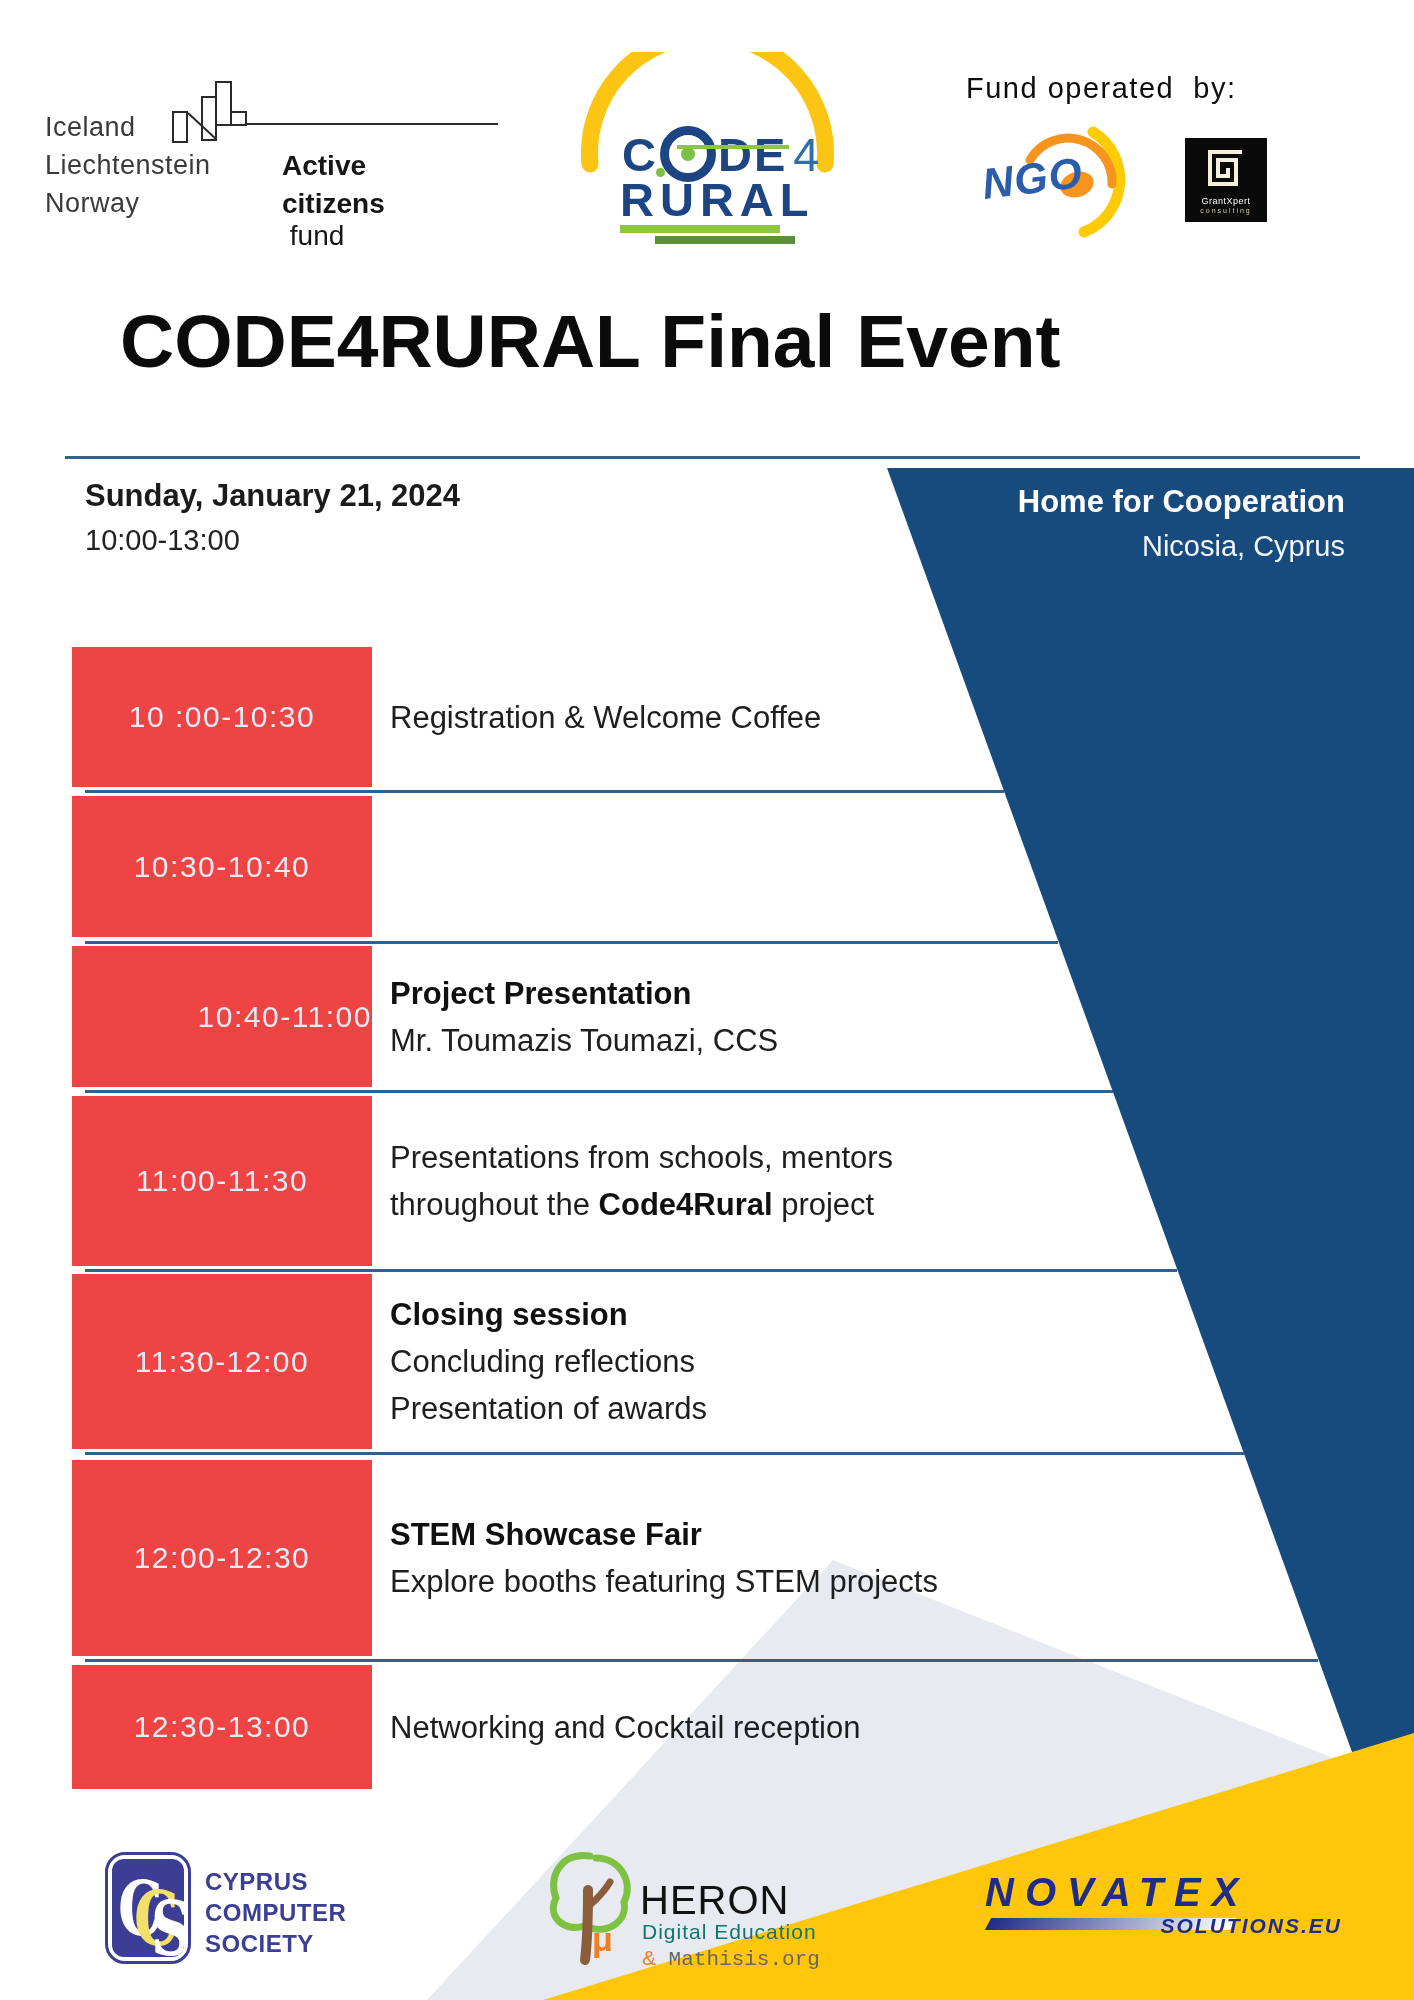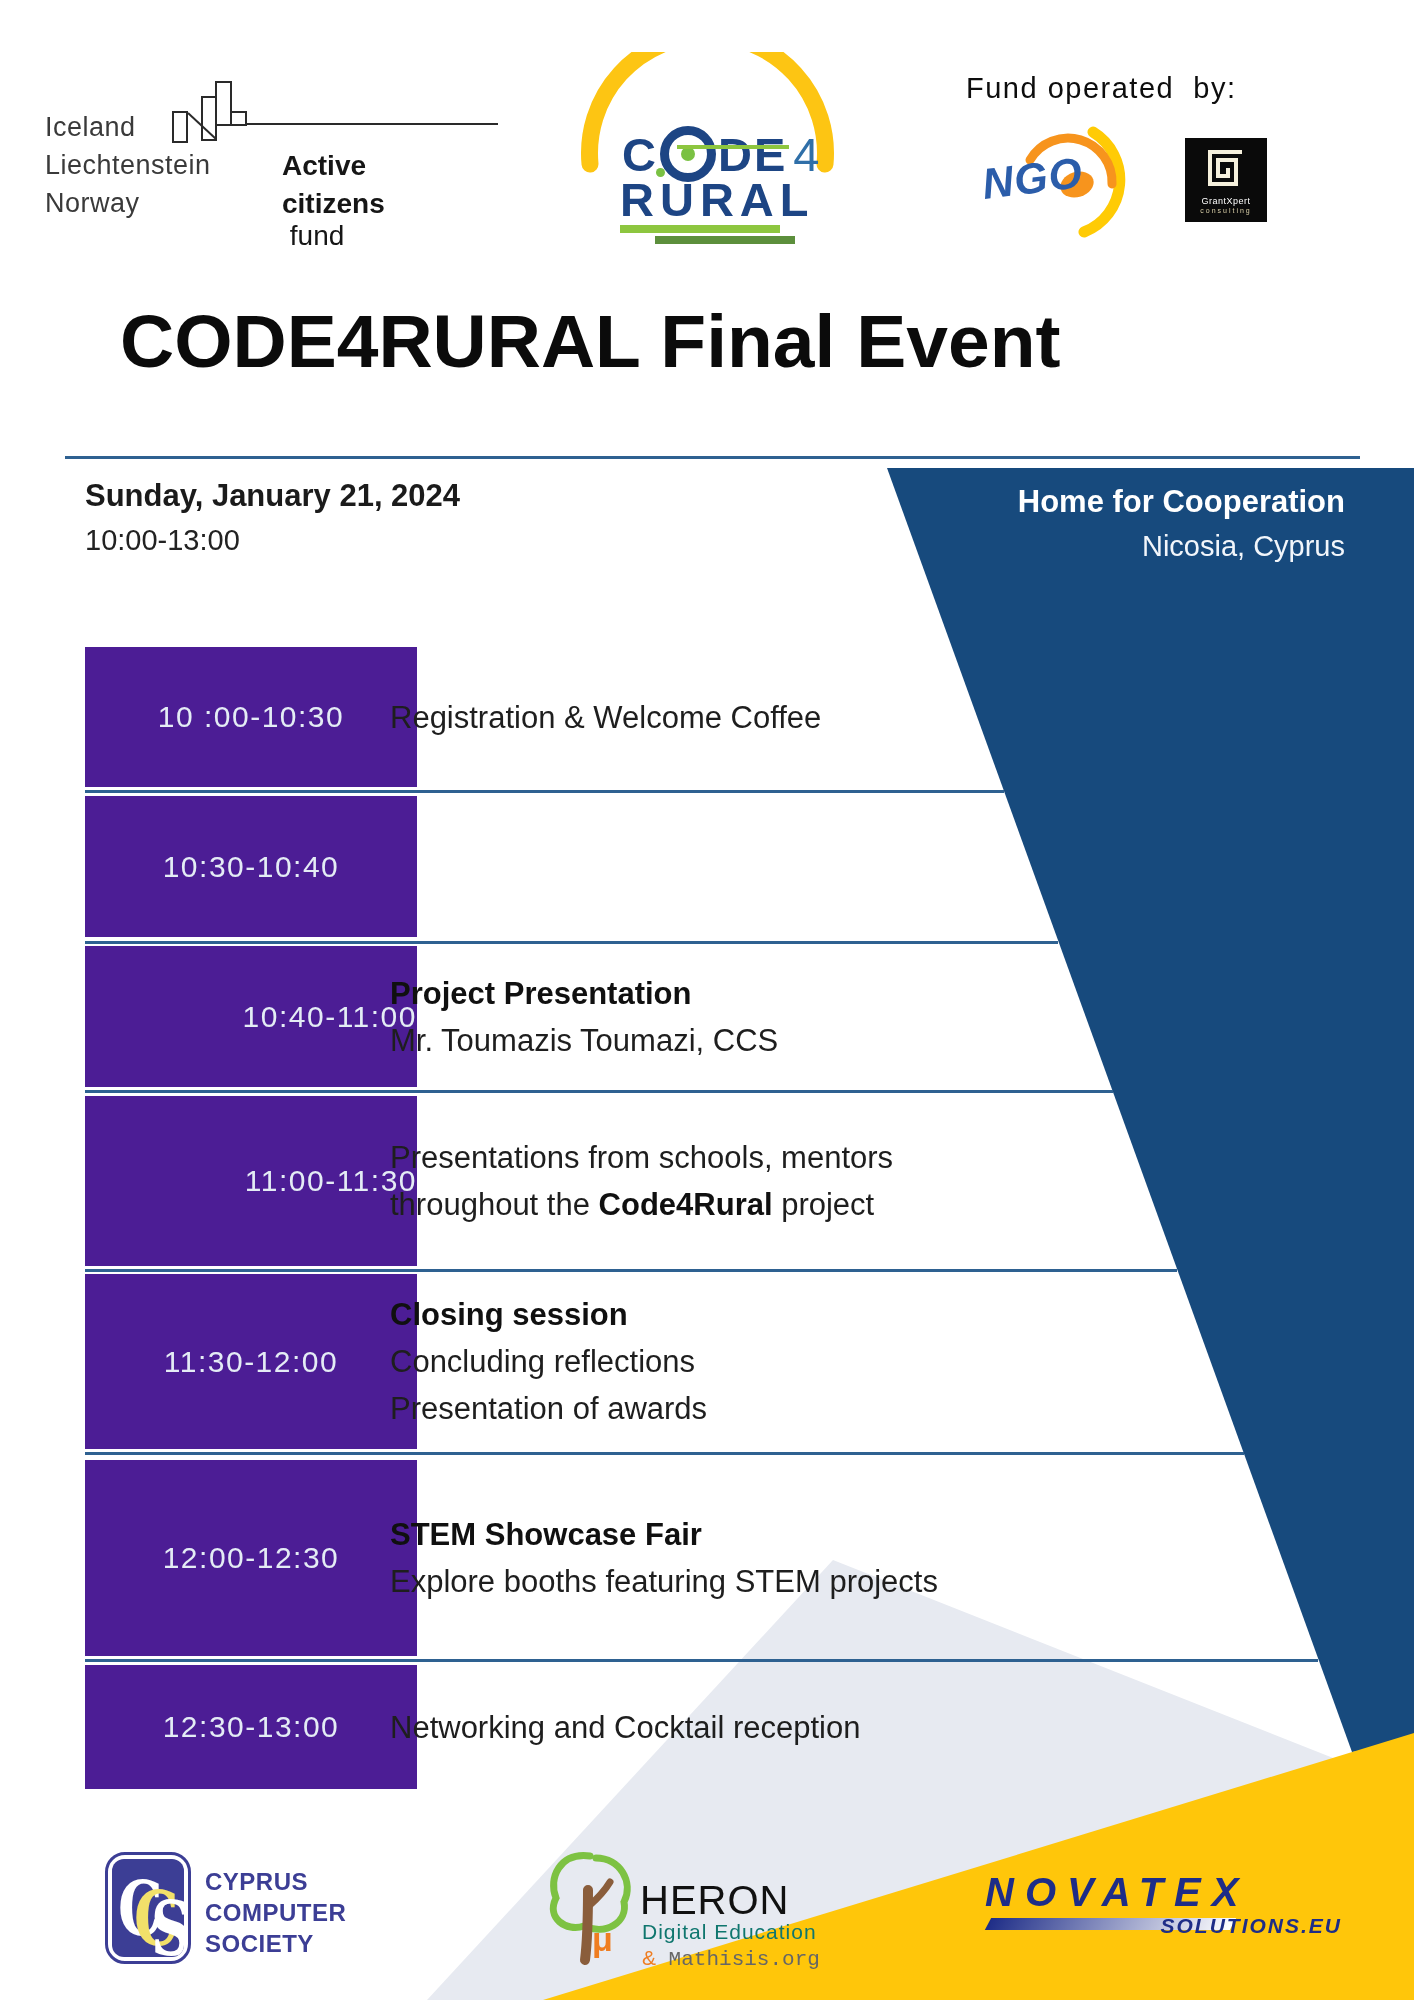--- a/index.html
+++ b/index.html
@@ -40,21 +40,21 @@
   #gx .gx2{position:absolute;left:0;width:82px;top:69px;font-size:7px;letter-spacing:2px;color:#d9cfa8;}
   
   #title{left:120px;top:298px;font-size:75px;font-weight:800;color:#0b0b0b;letter-spacing:0px;}
   
   #top-rule{left:65px;top:456px;width:1295px;height:3px;background:#2e6191;}
   #date-line{left:85px;top:478px;font-size:31px;font-weight:700;color:#1b1b1b;}
   #time-line{left:85px;top:524px;font-size:29px;color:#222;}
   #venue-line{right:69px;top:484px;font-size:31px;font-weight:700;color:#ffffff;text-align:right;}
   #city-line{right:69px;top:530px;font-size:29px;color:#f2f6fb;text-align:right;}
   
-  .cell{position:absolute;left:85px;width:332px;background:#4c1d95;display:flex;align-items:center;justify-content:center;z-index:5;}
+  .cell{position:absolute;left:72px;width:300px;background:#ef4444;display:flex;align-items:center;justify-content:center;z-index:5;}
   .cell span{color:#e4ecf5;font-size:30px;letter-spacing:1.5px;font-weight:400;}
   .desc{position:absolute;left:390px;display:flex;flex-direction:column;justify-content:center;z-index:5;
         color:#1e1e1e;font-size:31px;line-height:47px;}
   .desc .bold{font-weight:700;color:#101010;}
   .sep{position:absolute;left:85px;height:3px;background:#2e6191;z-index:5;}
   
   #ccs-badge{left:105px;top:1852px;width:86px;height:112px;border:3px solid #3c3e95;border-radius:20px;background:#fff;padding:4px;box-sizing:border-box;z-index:5;}
   #ccs-badge .inner{position:relative;width:100%;height:100%;background:#3c3e95;border-radius:12px;overflow:hidden;}
   #ccs-badge .L{position:absolute;font-family:"DejaVu Serif","Liberation Serif",serif;font-weight:700;font-size:56px;transform:scaleY(1.35);transform-origin:top;}
   #ccs-name div{font-size:24px;font-weight:700;color:#3c3e95;line-height:31px;letter-spacing:.5px;}
@@ -157,21 +157,21 @@
 
   <div class="cell" style="top:946px;height:141px;justify-content:flex-end;">
       <span>10:40-11:00</span>
     </div>
   <div class="desc" style="top:946px;height:141px;">
     <span class="bold">Project Presentation</span>
     <span>Mr. Toumazis Toumazi, CCS</span>
   </div>
   <div class="sep" style="top:1090px;width:1028px;"></div>
 
-  <div class="cell" style="top:1096px;height:170px;justify-content:flex-end;">
+  <div class="cell" style="top:1096px;height:170px;">
       <span>11:00-11:30</span>
     </div>
   <div class="desc" style="top:1096px;height:170px;">
     <span>Presentations from schools, mentors</span>
     <span><span>throughout the </span><span class="bold">Code4Rural</span><span> project</span></span>
   </div>
   <div class="sep" style="top:1269px;width:1092px;"></div>
 
   <div class="cell" style="top:1274px;height:175px;">
       <span>11:30-12:00</span>

